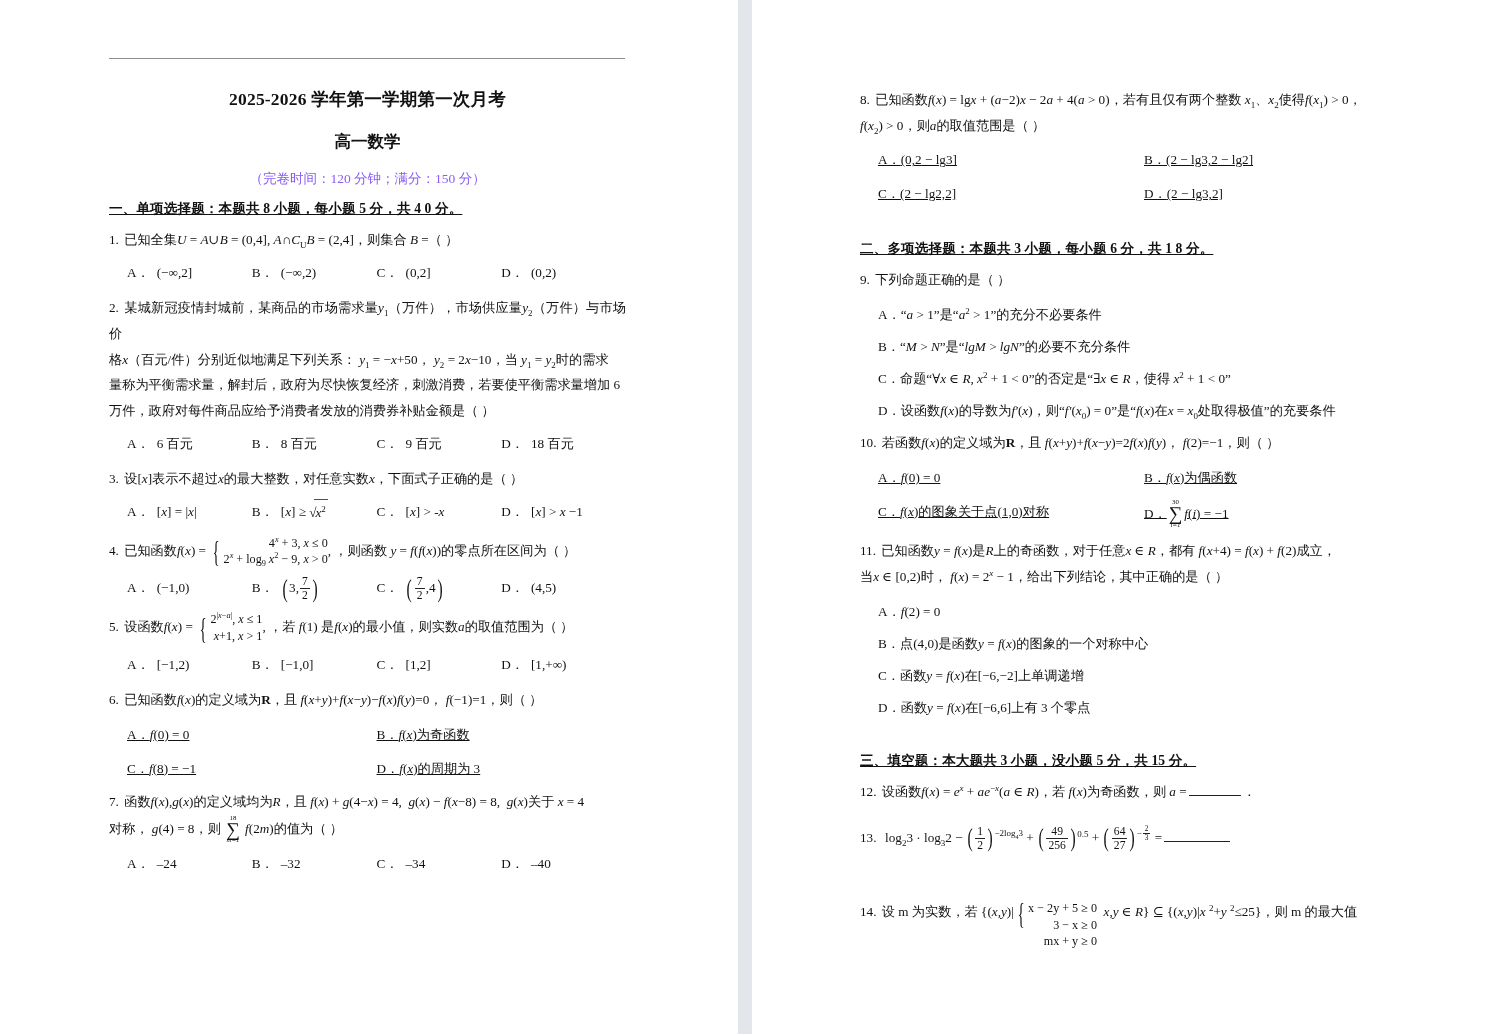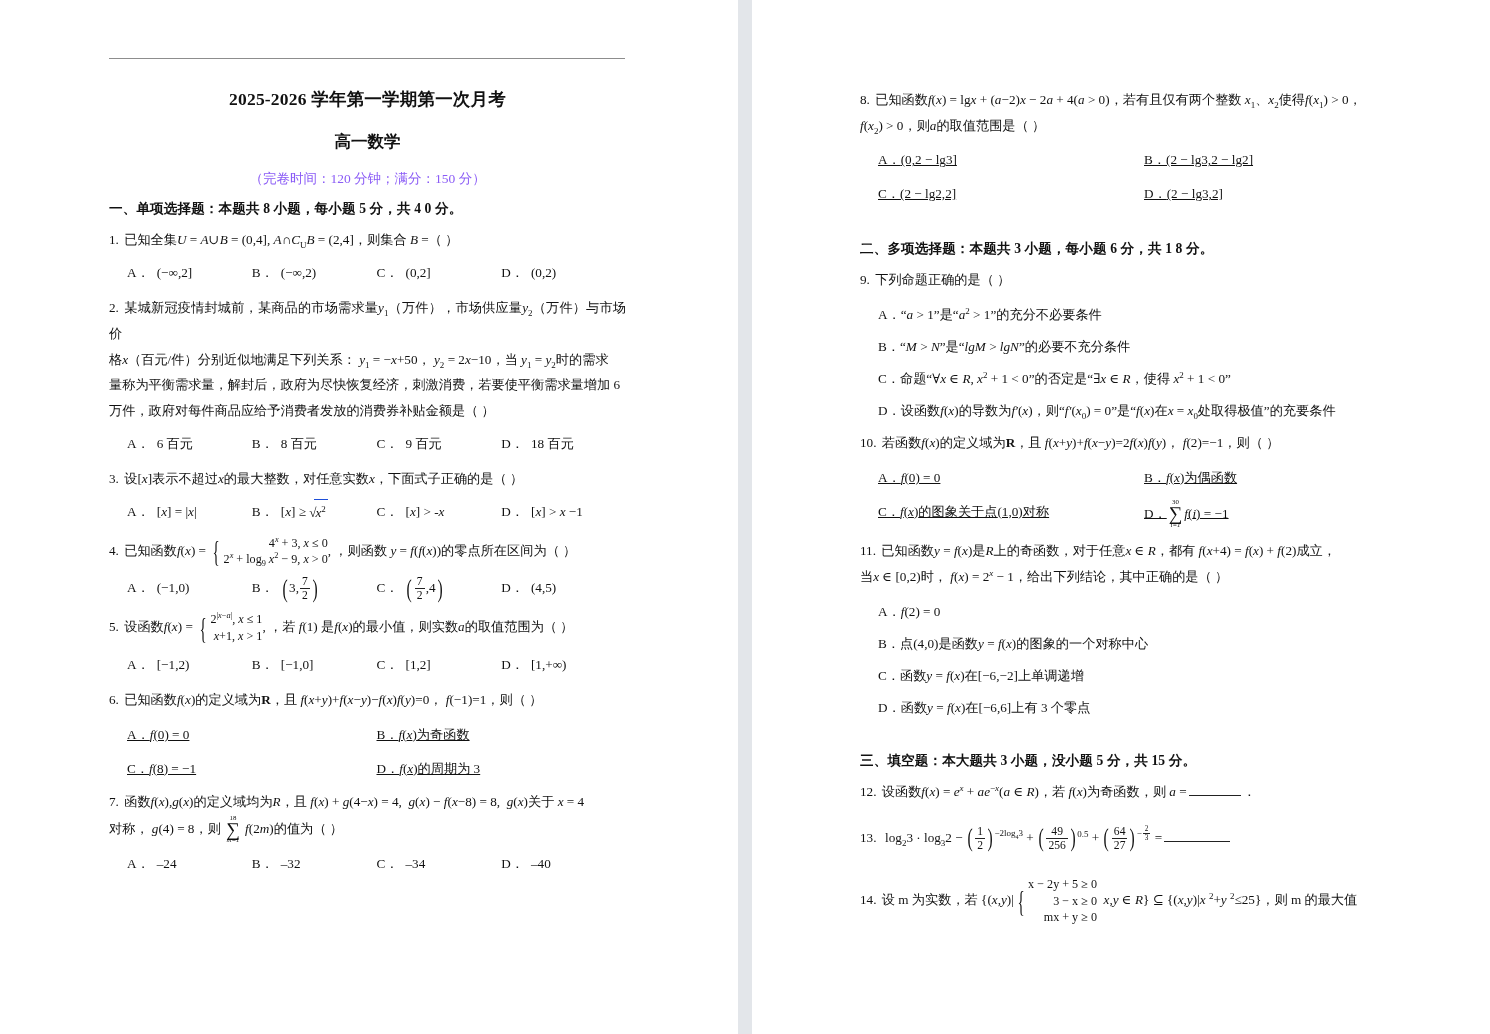--- a/index.html
+++ b/index.html
@@ -62,20 +62,21 @@
     font-size: 13.5px;
     margin: 17px 0 12px 0;
     color: #8b5cf6;
   }
 
   .section-head {
     font-weight: bold;
     font-size: 13.6px;
     margin: 5px 0 2px 0;
     letter-spacing: .1px;
+    text-decoration: underline;
   }
   .section-head.gap-top { margin-top: 34px; }
 
   .q {
     font-size: 13.2px;
     line-height: 1.95;
     margin: 9px 0 0 0;
     text-align: justify;
   }
   .q .qnum { margin-right: 2px; }
@@ -151,21 +152,21 @@
     transform: scaleX(.5);
     font-style: normal;
   }
   .brace .lines {
     display: inline-block;
     vertical-align: middle;
     text-align: right;
     font-size: .92em;
     line-height: 1.35;
   }
-  .brace3 .lines { line-height: 1.38; }
+  .brace3 .lines { line-height: 1.38; margin-top: 24px; }
 
   .sqrt {
     display: inline-block;
     vertical-align: middle;
   }
   .sqrt .rad { font-style: normal; }
   .sqrt .rand {
     border-top: 1px solid #1d4ed8;
     display: inline-block;
     padding: 0 2px 0 1px;

